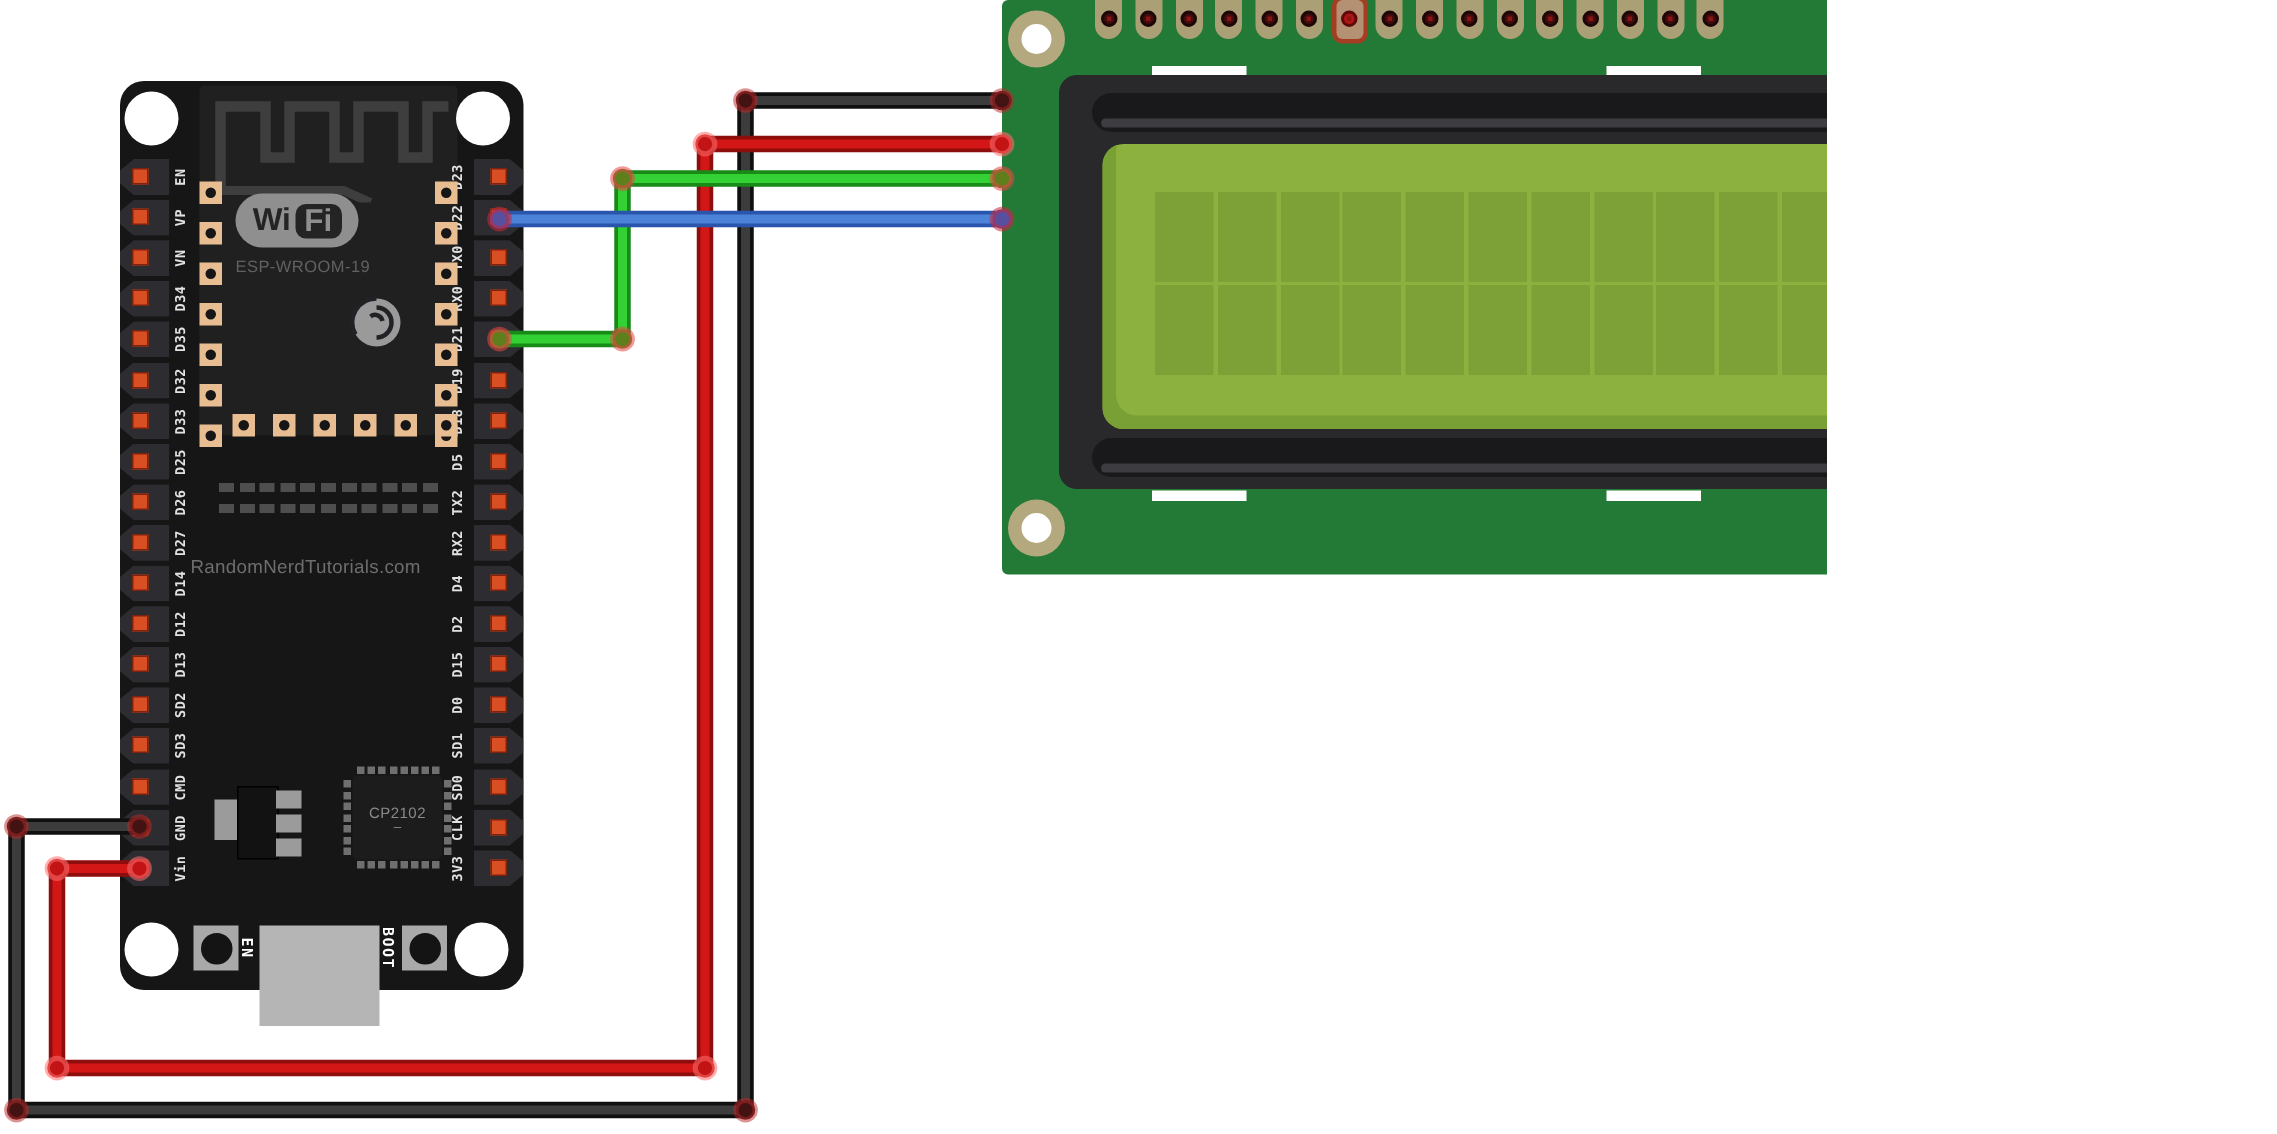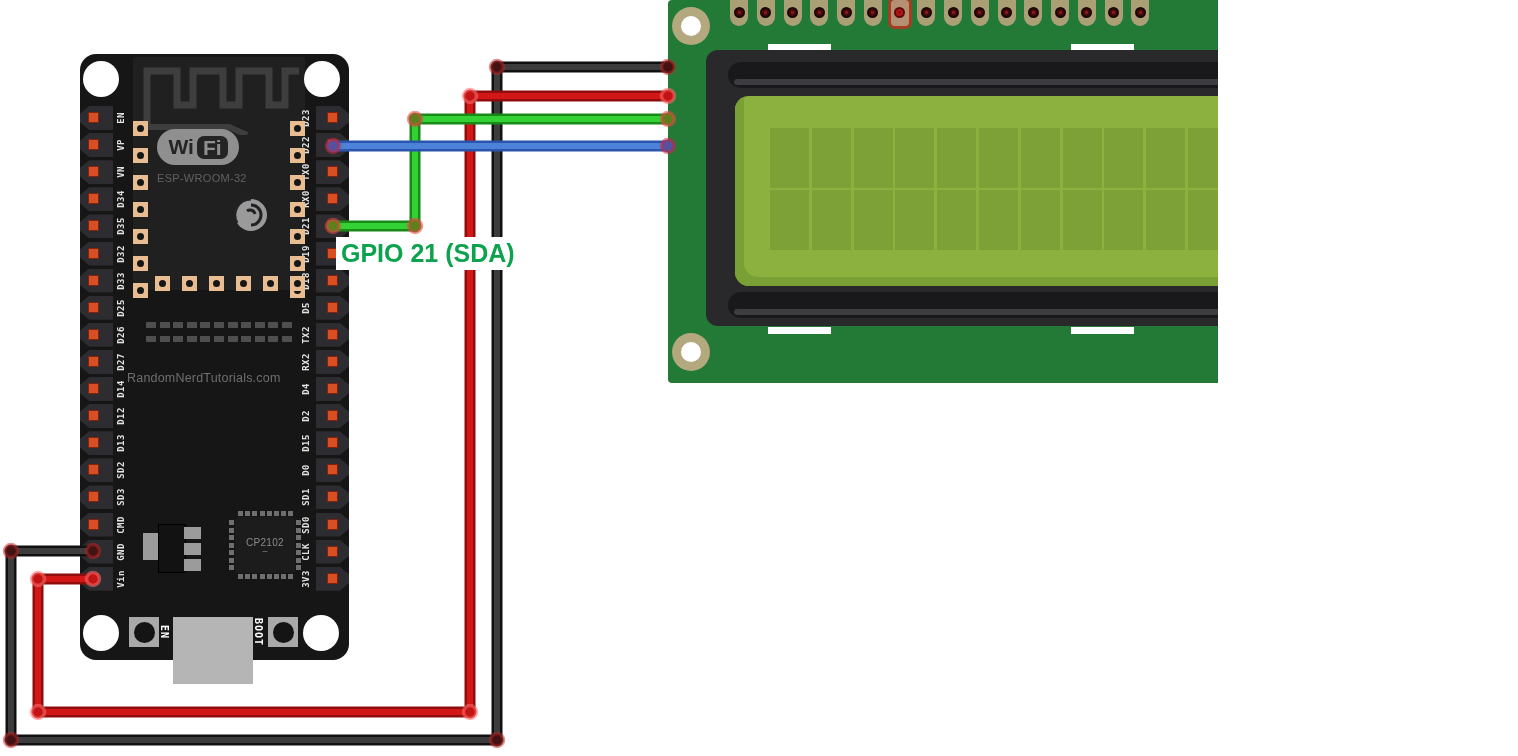--- a/index.html
+++ b/index.html
@@ -83,21 +83,21 @@
 
   <svg class="abs" id="antenna-svg" width="172" height="78" viewBox="0 0 172 78">
     <path d="M14,70 V14 H44 V48 H60 V14 H90 V48 H106 V14 H136 V48 H152 V14 H166" fill="none" stroke="#3e3e3e" stroke-width="7"></path>
     <path d="M14,70 H96 L114,78" fill="none" stroke="#3e3e3e" stroke-width="6"></path>
   </svg>
 
   <div class="abs" id="wifi-logo">
     <span class="wi">Wi</span>
     <span class="fi">Fi</span>
   </div>
-  <div class="abs" id="esp-name">ESP-WROOM-32</div>
+  <div class="abs" id="esp-name">ESP-WROOM-19</div>
 
   <svg class="abs" id="spiral-svg" width="38" height="38" viewBox="0 0 38 38">
     <circle cx="19" cy="19" r="16" fill="#9a9a9a"></circle>
     <path d="M19,3 A16,16 0 0 0 5,27" fill="none" stroke="#222226" stroke-width="3"></path>
     <path d="M19,9 A10,10 0 0 1 29,19 A10,10 0 0 1 19,29" fill="none" stroke="#222226" stroke-width="3"></path>
     <path d="M15,15 a5,5 0 0 1 8,3" fill="none" stroke="#222226" stroke-width="3"></path>
   </svg>
 
   <div class="abs" id="brand-text">RandomNerdTutorials.com</div>
 
@@ -289,21 +289,20 @@
       <circle cx="470" cy="96" r="6.5" fill="#c21414" stroke="rgba(255,110,110,0.55)" stroke-width="3.5"></circle>
       <circle cx="668" cy="96" r="6.5" fill="#c21414" stroke="rgba(255,110,110,0.55)" stroke-width="3.5"></circle>
       <circle cx="333" cy="226" r="6.5" fill="#5f7e1c" stroke="rgba(230,70,70,0.55)" stroke-width="3.5"></circle>
       <circle cx="415" cy="226" r="6.5" fill="#5f7e1c" stroke="rgba(230,70,70,0.55)" stroke-width="3.5"></circle>
       <circle cx="415" cy="119" r="6.5" fill="#5f7e1c" stroke="rgba(230,70,70,0.55)" stroke-width="3.5"></circle>
       <circle cx="668" cy="119" r="6.5" fill="#5f7e1c" stroke="rgba(230,70,70,0.55)" stroke-width="3.5"></circle>
       <circle cx="333" cy="146" r="6.5" fill="#57509e" stroke="rgba(200,40,60,0.55)" stroke-width="3.5"></circle>
       <circle cx="668" cy="146" r="6.5" fill="#57509e" stroke="rgba(200,40,60,0.55)" stroke-width="3.5"></circle>
     </svg>
 
-  <div class="abs gpio-label" style="left: 336px; top: 237px; color: rgb(13, 162, 77);">GPIO 21 (SDA)</div>
 
   <div id="gen-root"></div>
 <div class="pin-bump left" style="position: absolute; left: 80px; top: 106px;"></div>
     <div class="pin-pad" style="position: absolute; left: 88px; top: 112px;"></div>
     <div class="pin-label" style="position: absolute; left: 121px; top: 118px;">EN</div>
     <div class="pin-bump left" style="position: absolute; left: 80px; top: 133.1px;"></div>
     <div class="pin-pad" style="position: absolute; left: 88px; top: 139.1px;"></div>
     <div class="pin-label" style="position: absolute; left: 121px; top: 145.1px;">VP</div>
     <div class="pin-bump left" style="position: absolute; left: 80px; top: 160.2px;"></div>
     <div class="pin-pad" style="position: absolute; left: 88px; top: 166.2px;"></div>

